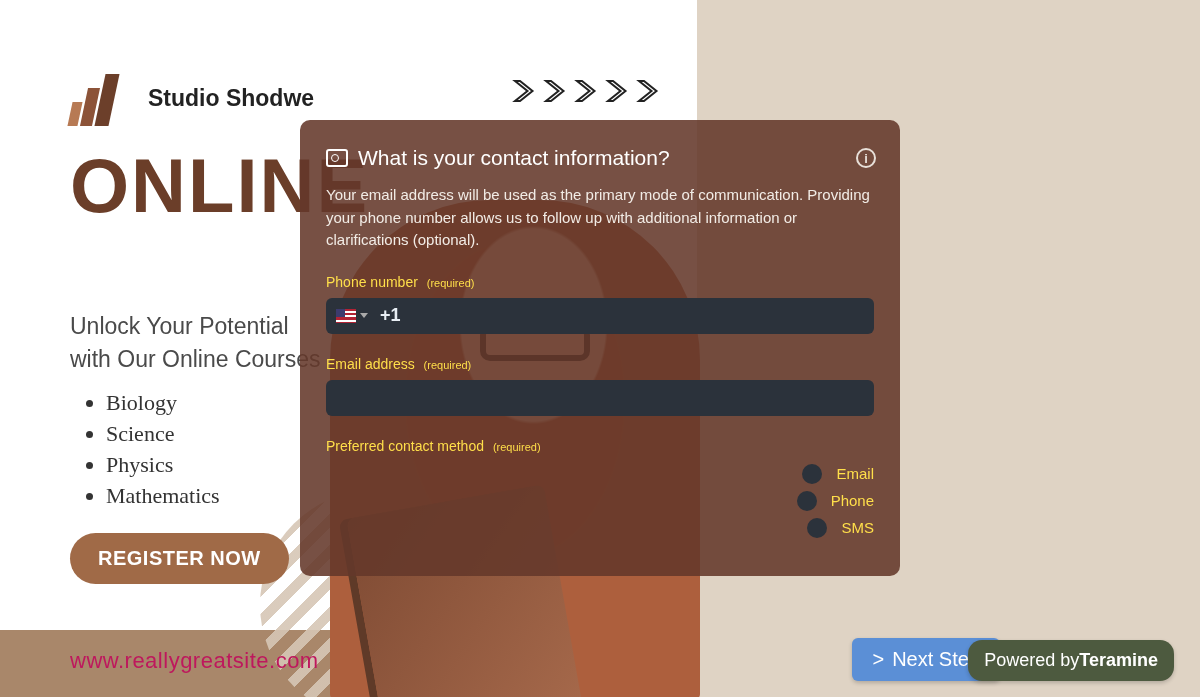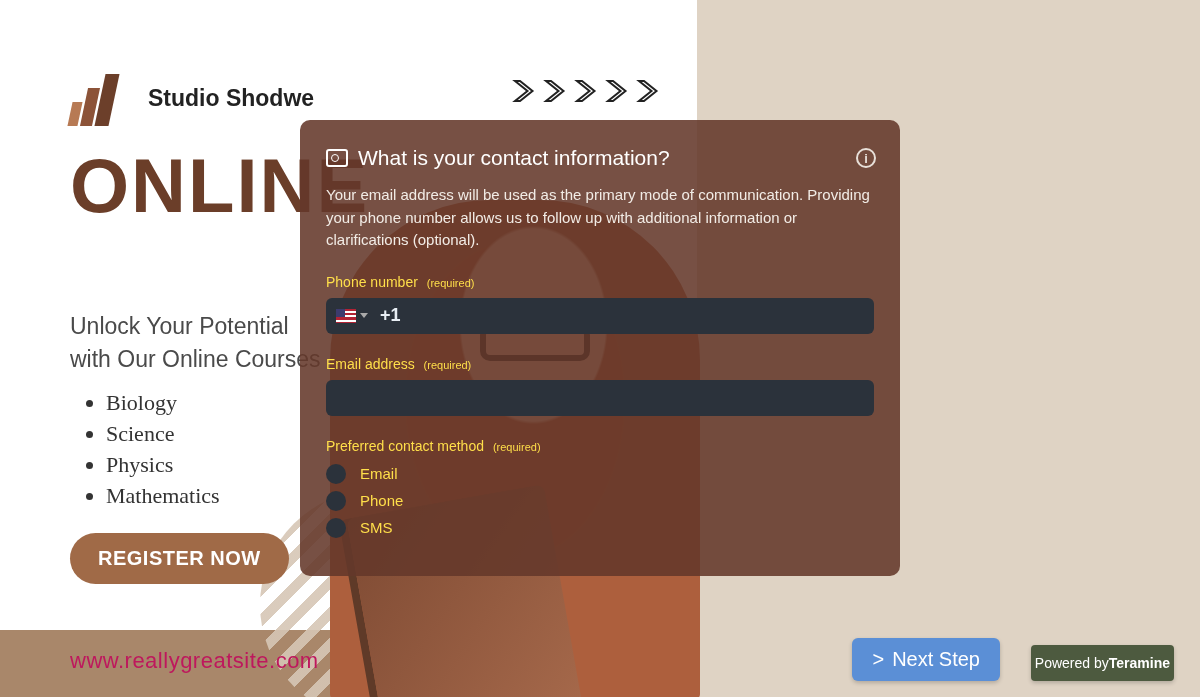--- a/index.html
+++ b/index.html
@@ -159,39 +159,39 @@
   }
   .phone-input::placeholder{ color:#8b949e; }
 
   .email-input {
     margin-top:8px; width:100%; height:36px;
     background:#2b323b; border:none; border-radius:6px;
     padding:0 12px; color:#e8eef4; font-size:15px; outline:none;
   }
 
   .radio-group { margin-top:10px; }
-  .radio-row { display:flex; align-items:center; gap:14px; margin:7px 0; }
+  .radio-row { display:flex; align-items:center; gap:14px; margin:7px 0;justify-content:flex-end; }
   .radio-dot {
     width:20px; height:20px; border-radius:50%;
     background:#2b323b; display:inline-block;
   }
   .radio-label { color:#ffdf4a; font-size:15px; }
 
   
   .next-btn {
     position:absolute; right:200px; bottom:16px;
     background:#5b8fd6; color:#fff; border:none;
     padding:10px 20px; font-size:20px; border-radius:6px;
     display:flex; align-items:center; gap:8px;
     box-shadow:0 2px 4px rgba(0,0,0,.2);
   }
   .powered {
     position:absolute; right:26px; bottom:16px;
     background:#4d5a3f; color:#fff; border:none;
-    padding:10px 4px; font-size:14px; border-radius:4px;
+    padding:10px 16px; font-size:18px; border-radius:14px;
     box-shadow:0 2px 4px rgba(0,0,0,.2);
   }
   .powered b{ font-weight:700; }
 </style>
 </head>
 <body>
 
 <div class="bg-right"></div>
 <div class="url-strip"></div>
 <div class="stripe-circle"></div>

